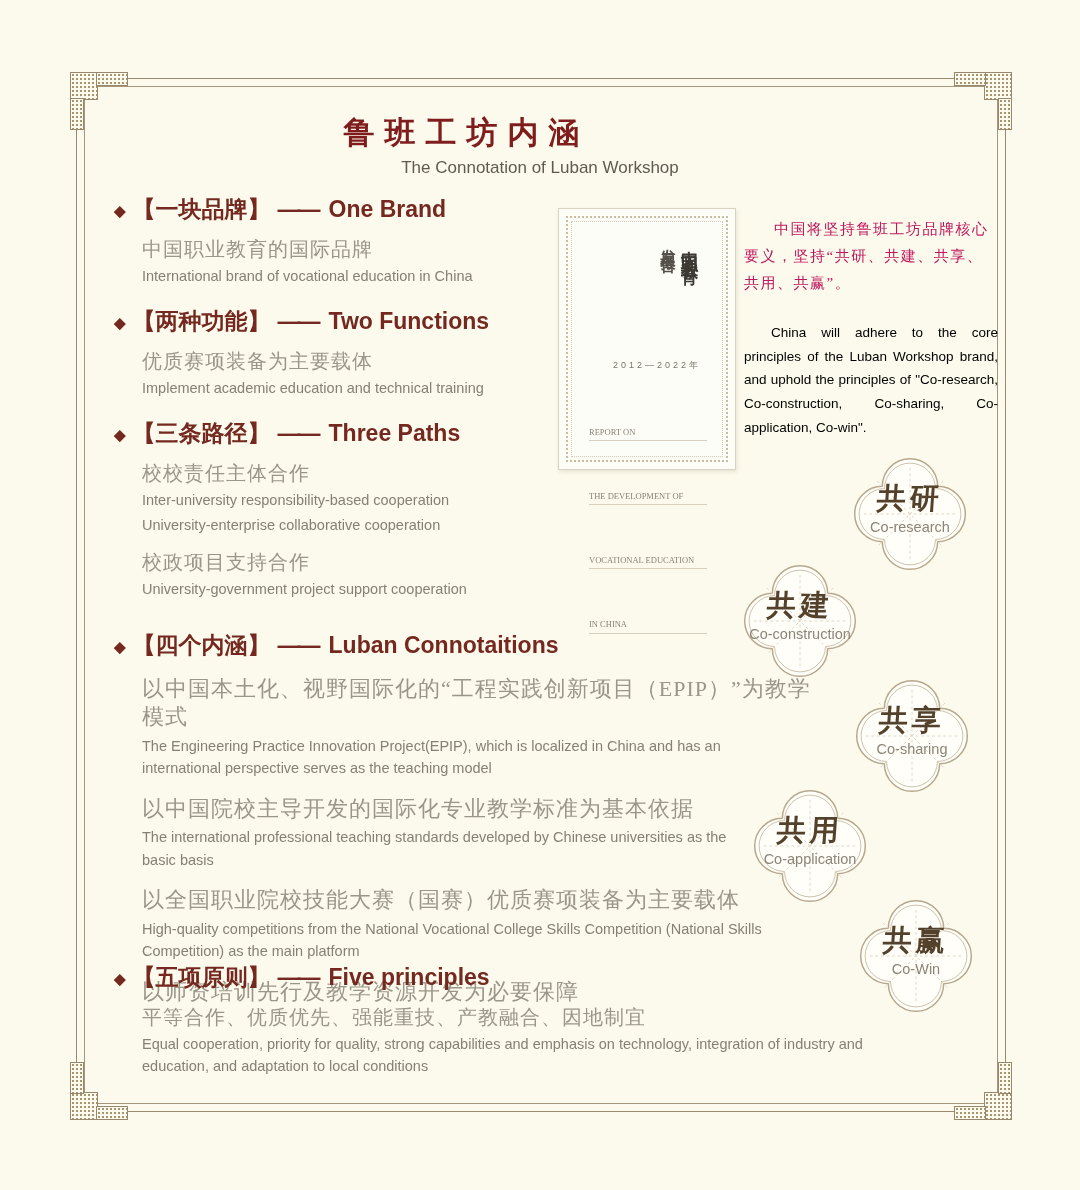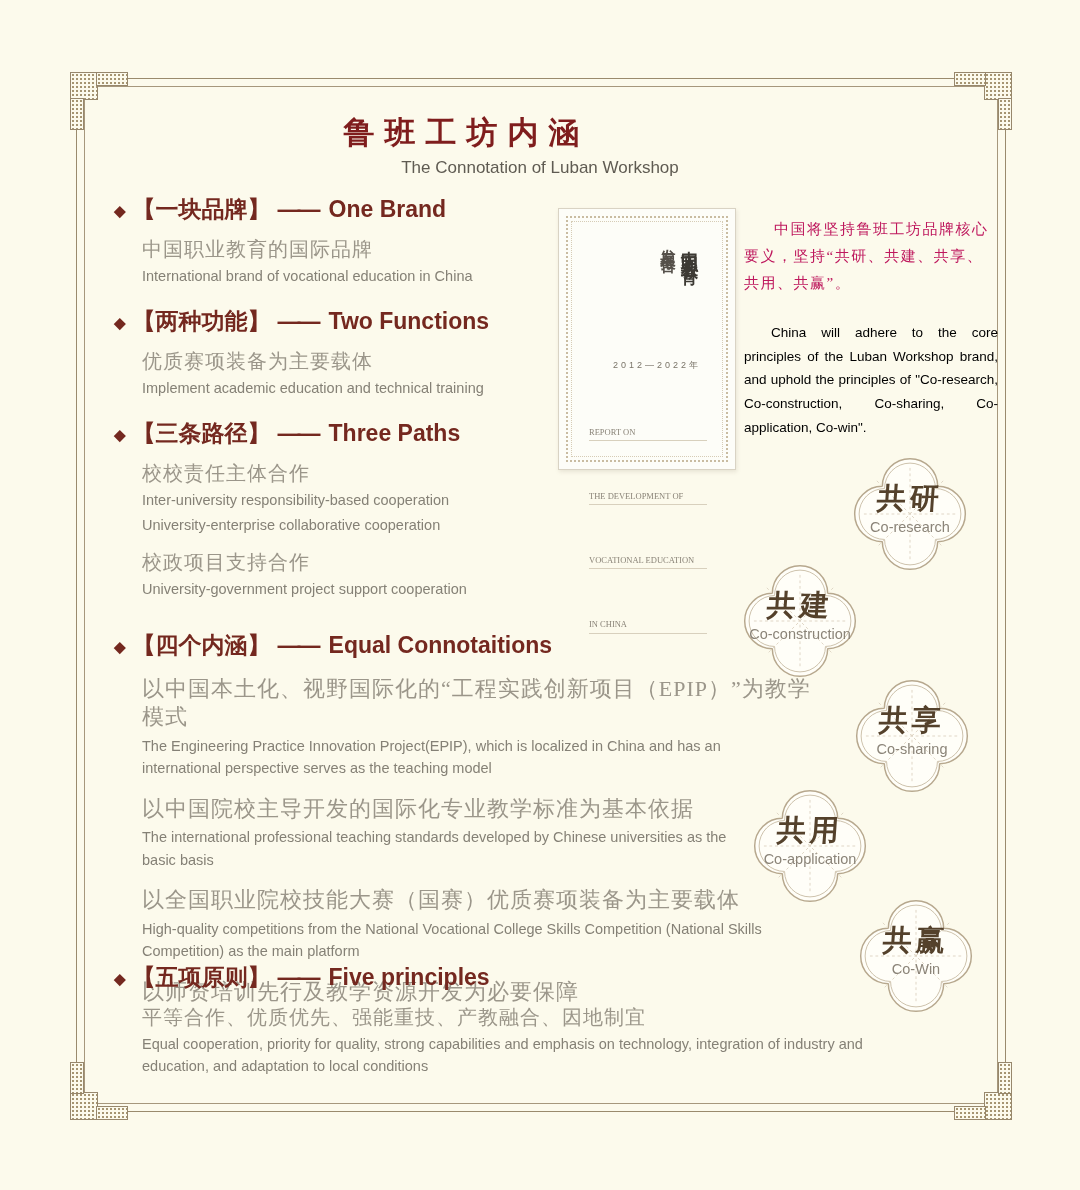--- a/index.html
+++ b/index.html
@@ -157,21 +157,21 @@
     <div class="item-zh">校政项目支持合作</div>
     <div class="item-en">University-government project support cooperation</div>
   </div>
 </div>
 
 <div class="section" id="section-4">
   <div class="heading">
     <span class="bullet">◆</span>
     <span>【四个内涵】</span>
     <span class="dash">——</span>
-    <span>Equal Connotaitions</span>
+    <span>Luban Connotaitions</span>
   </div>
   <div class="items">
     <div class="item-zh">以中国本土化、视野国际化的“工程实践创新项目（EPIP）”为教学模式</div>
     <div class="item-en">The Engineering Practice Innovation Project(EPIP), which is localized in China and has an international perspective serves as the teaching model</div>
     <div class="item-zh">以中国院校主导开发的国际化专业教学标准为基本依据</div>
     <div class="item-en">The international professional teaching standards developed by Chinese universities as the basic basis</div>
     <div class="item-zh">以全国职业院校技能大赛（国赛）优质赛项装备为主要载体</div>
     <div class="item-en">High-quality competitions from the National Vocational College Skills Competition (National Skills Competition) as the main platform</div>
     <div class="item-zh">以师资培训先行及教学资源开发为必要保障</div>
   </div>

